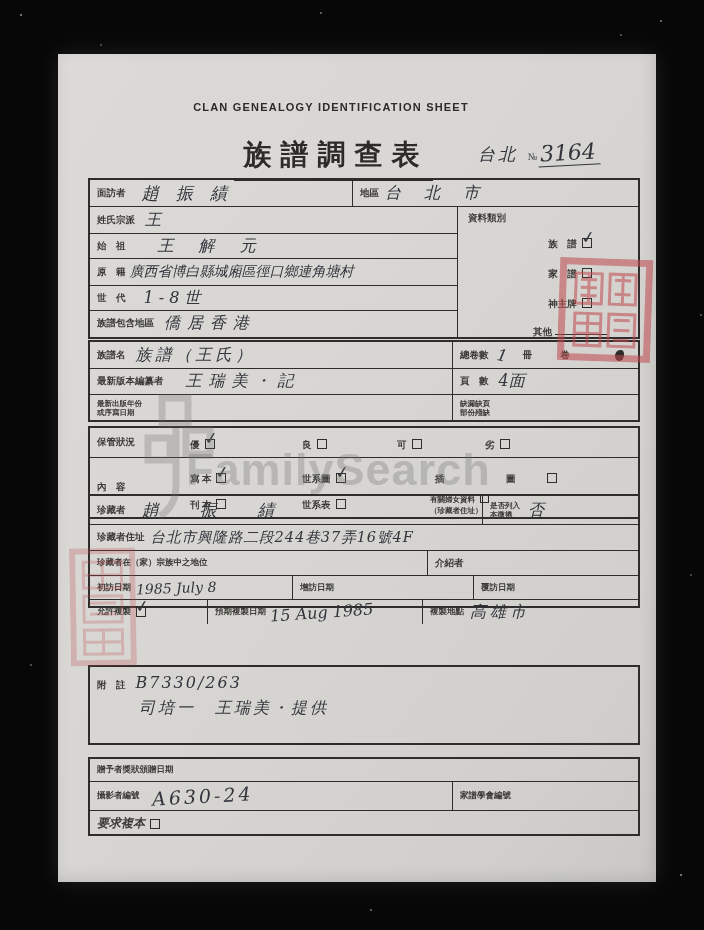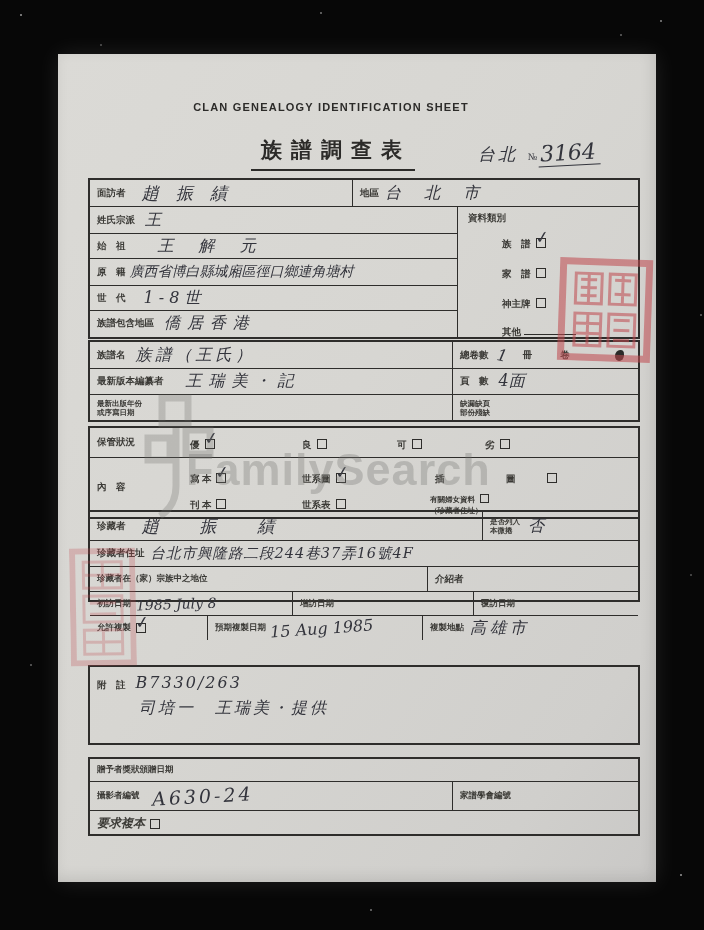--- a/index.html
+++ b/index.html
@@ -8,40 +8,40 @@
   .noise{position:absolute;left:20px;top:14px;width:2px;height:2px;background:#9a9a9a;border-radius:50%;
     box-shadow: 640px 6px 0 #888, 300px -2px 0 #777, 120px 850px 0 #888, 660px 860px 0 #999,
                 40px 400px 0 #555, 680px 300px 0 #666, 10px 650px 0 #666, 670px 560px 0 #555,
                 350px 895px 0 #777, 600px 20px 0 #666, 80px 30px 0 #555, 690px 720px 0 #777;}
   .paper{position:absolute;left:58px;top:54px;width:598px;height:828px;
          background:linear-gradient(125deg,#dbdad6 0%,#d7d6d2 45%,#d0cfcc 85%,#c9c8c6 100%);
          box-shadow:0 0 22px rgba(255,255,255,0.10), inset -3px -4px 14px rgba(0,0,0,0.10);}
   .eng-header{position:absolute;top:47px;left:0;width:546px;text-align:center;
       font-family:"Liberation Sans",sans-serif;font-size:11px;font-weight:bold;color:#2c2b29;letter-spacing:1.2px;}
   .title-wrap{position:absolute;top:82px;left:150px;width:250px;text-align:center;}
-  .cn-title{display:inline-block;font-size:21px;font-weight:bold;color:#2c2b29;letter-spacing:9px;
+  .cn-title{display:inline-block;font-size:28px;font-weight:bold;color:#2c2b29;letter-spacing:9px;
       padding:0 4px 5px 10px;border-bottom:2px solid #2c2b29;}
   .serial{position:absolute;top:86px;left:420px;white-space:nowrap;}
   .hw{font-family:"DejaVu Serif",serif;font-style:italic;color:#33343c;}
   .hw-loc{font-size:17px;letter-spacing:3px;}
   .no-sym{font-size:10px;color:#33343c;margin-left:10px;}
   .hw-num{font-size:22px;border-bottom:1.5px solid #33343c;padding:0 4px 0 2px;display:inline-block;transform:rotate(-3deg);}
   .fbox{position:absolute;left:30px;width:552px;border:2px solid #2e2d2b;box-sizing:border-box;background:transparent;}
   .frow{display:flex;align-items:center;box-sizing:border-box;}
   .frow + .frow, .rowline{border-top:1.2px solid #2e2d2b;}
   .cell{box-sizing:border-box;height:100%;display:flex;align-items:center;padding-left:7px;position:relative;}
   .vline{border-left:1.2px solid #2e2d2b;}
   .lbl{font-size:9.5px;font-weight:bold;color:#3b3a36;white-space:nowrap;}
   .lbl-tiny{font-size:7.5px;line-height:9px;font-weight:bold;color:#3b3a36;white-space:nowrap;}
   .hw-v{font-size:16px;white-space:nowrap;}
   .cb{display:inline-block;width:10px;height:10px;border:1.4px solid #2e2d2b;position:relative;
       vertical-align:middle;margin-left:5px;box-sizing:border-box;}
   .cb.checked::after{content:"✓";position:absolute;left:-2px;top:-12px;font-size:17px;color:#33343c;
       font-family:"DejaVu Serif",serif;transform:rotate(-8deg);}
-  .opt{white-space:nowrap;}
+  .opt{white-space:nowrap;text-align:center;}
   .abs{position:absolute;}
   .uline{display:inline-block;width:52px;border-bottom:1.2px solid #2e2d2b;height:10px;margin-left:3px;}
   .watermark{position:absolute;left:70px;top:340px;width:470px;height:170px;pointer-events:none;}
   .wm-text{position:absolute;left:58px;top:50px;font-family:"Liberation Sans",sans-serif;font-size:45px;
       font-weight:bold;color:rgba(116,116,112,0.32);letter-spacing:1px;}
   .seal{position:absolute;pointer-events:none;}
   .ink-blot{position:absolute;width:9px;height:11px;background:#2a2a28;border-radius:60% 40% 55% 45%;}
 </style>
 </head>
 <body>
@@ -202,21 +202,21 @@
           <span class="abs" style="left:340px;top:30px;">
             <span style="display:inline-block;vertical-align:top;">
               <span class="lbl-tiny">有關婦女資料</span><span class="cb" style="width:9px;height:9px;"></span>
               <div class="lbl-tiny">（珍藏者住址）</div>
             </span>
           </span>
         </div>
       </div>
     </div>
 
-    <div class="fbox" style="top:456px;height:92px;">
+    <div class="fbox" style="top:440px;height:114px;">
       <div class="frow" style="height:28px;">
         <div class="cell" style="width:392px;">
           <span class="lbl">珍藏者</span>
           <span class="hw hw-v" style="font-size:17px;letter-spacing:12px;margin-left:16px;">趙　振　績</span>
         </div>
         <div class="cell vline" style="flex:1;">
           <div>
             <div class="lbl-tiny">是否列入</div>
             <div class="lbl-tiny">本微捲</div>
           </div>

